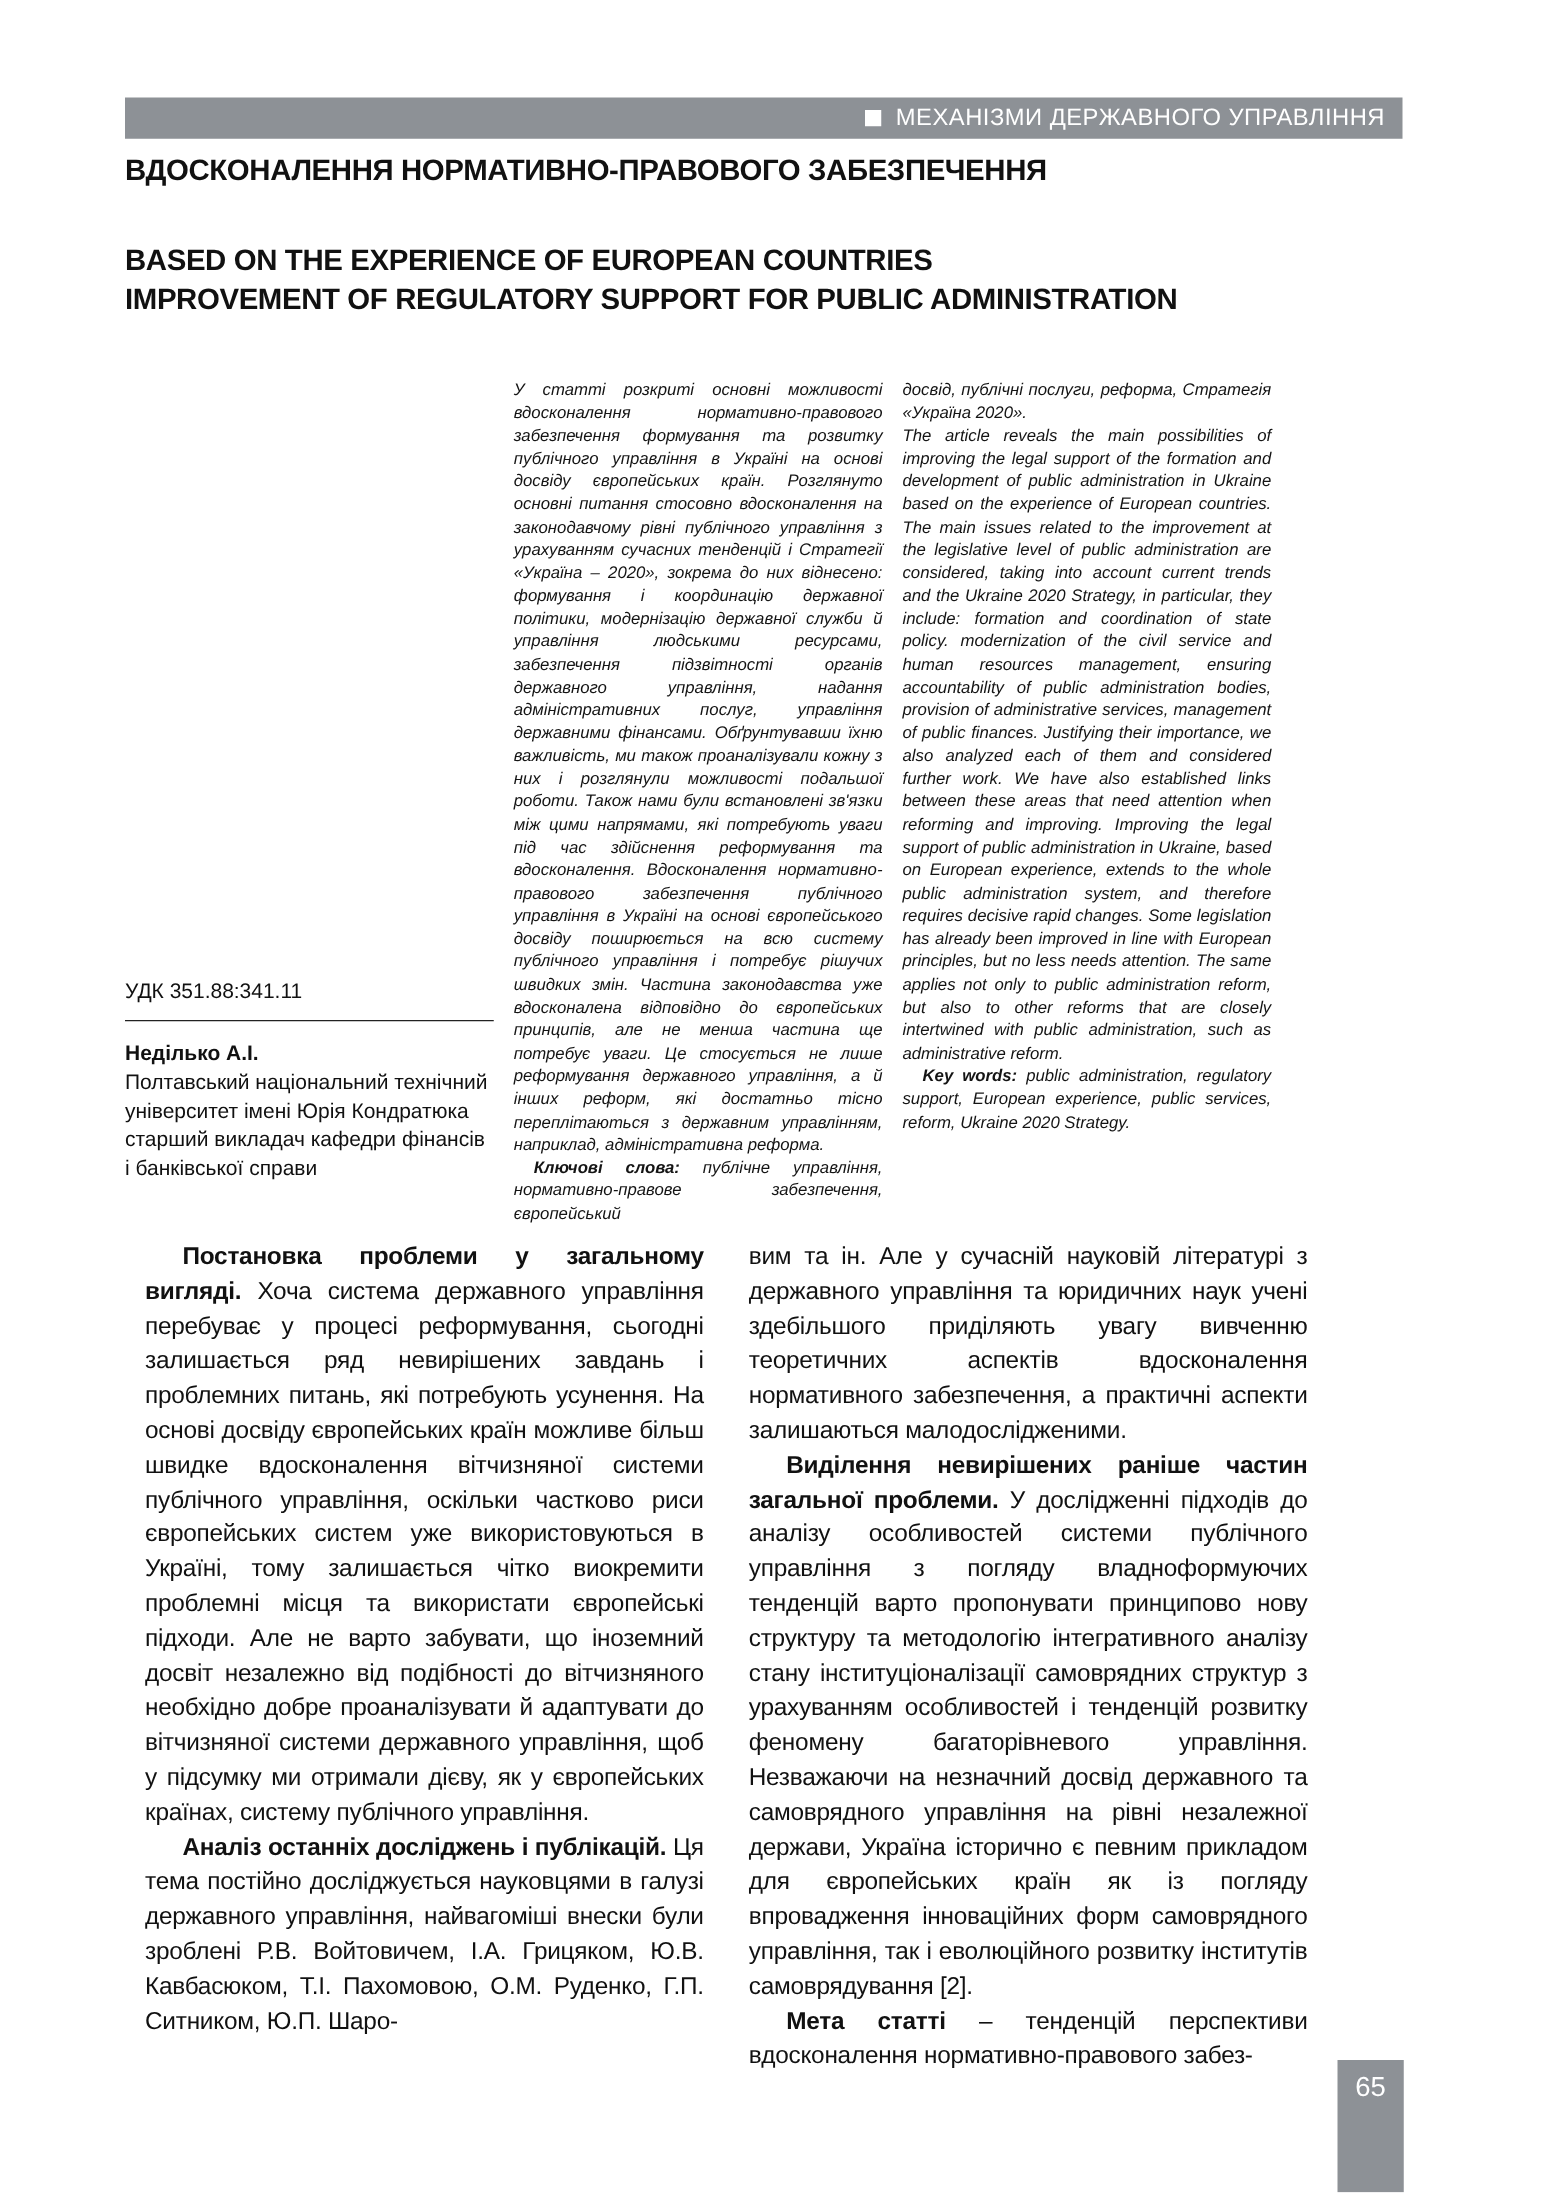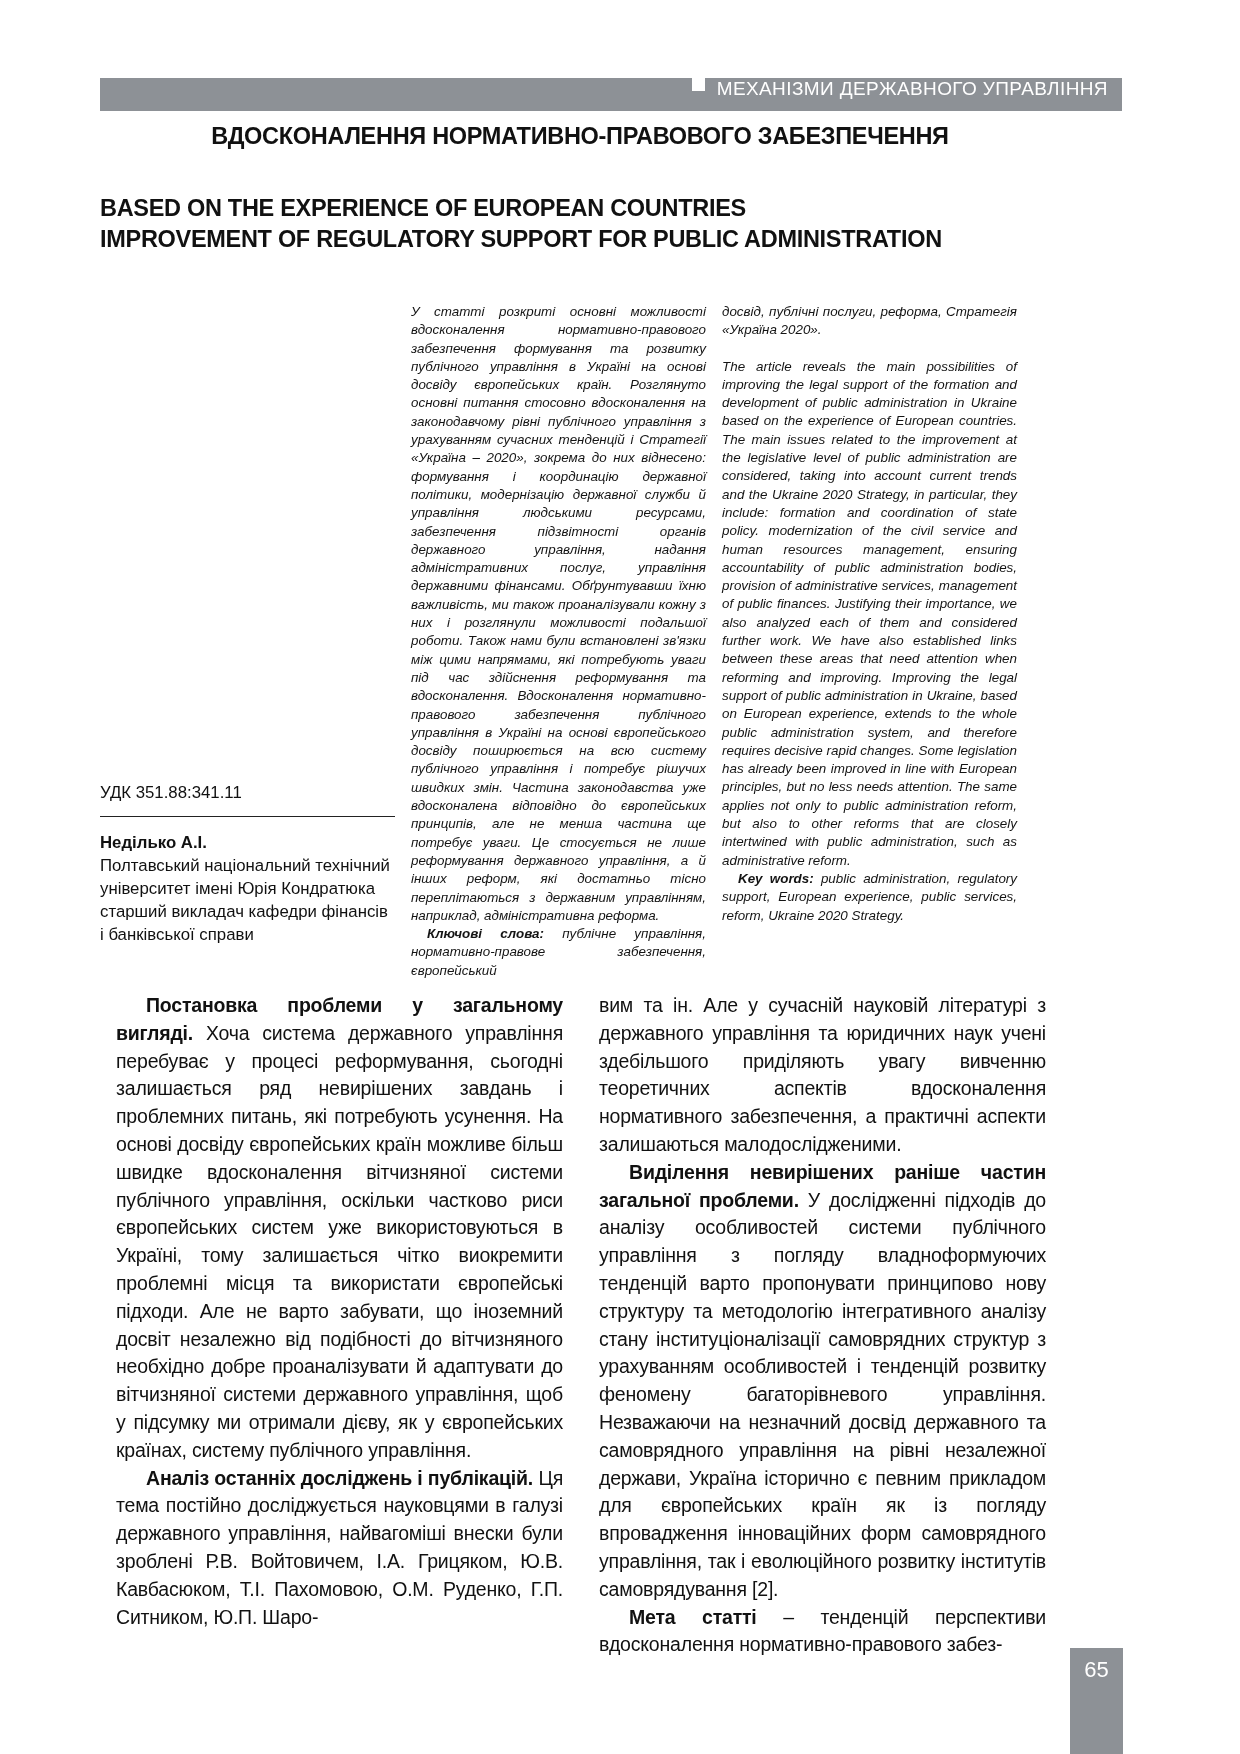--- a/index.html
+++ b/index.html
@@ -10,30 +10,30 @@
     background:#ffffff;
     font-family:"Liberation Sans", sans-serif;
     color:#111111;
     overflow:hidden;
   }
   
   .band {
     position:absolute; left:100px; top:78px;
     width:1022px; height:33px;
     background:#8d9196;
-    display:flex; align-items:flex-start; justify-content:flex-end;
+    display:flex; align-items:center; justify-content:flex-end;
     gap:12px; padding-right:14px;
   }
   .band-square { width:13px; height:13px; background:#ffffff; flex:0 0 auto; }
   .band-label { color:#ffffff; font-size:19px; letter-spacing:0.4px; }
 
   
   .title-uk {
     position:absolute; left:100px; top:121px; width:960px;
-    font-size:23.5px; font-weight:bold; line-height:31px; letter-spacing:-0.3px;text-align:center;
+    font-size:23.5px; font-weight:bold; line-height:31px; letter-spacing:-0.3px;
   }
   .title-en {
     position:absolute; left:100px; top:193px; width:960px;
     font-size:23.5px; font-weight:bold; line-height:31px; letter-spacing:-0.3px;
   }
 
   
   .abstract-row {
     position:absolute; left:100px; top:303px; width:917px;
     display:flex; gap:16px;
@@ -43,21 +43,21 @@
   .meta-block .doi { overflow-wrap:anywhere; }
   .meta-rule { border:none; border-top:1.6px solid #222; margin:12px 0 14px 0; width:295px; }
   .author-name { font-weight:bold; }
 
   .abs {
     font-style:italic; font-size:13.4px; line-height:18.3px;
     text-align:justify; color:#141414;
   }
   .abs p.kw { text-indent:16px; }
   .kw-label { font-weight:bold; }
-  .abs p.spaced { margin-top:18px; }
+  .abs p.spaced { }
 
   
   .body-row {
     position:absolute; left:116px; top:992px; width:917px;
     display:flex; gap:36px;
   }
   .bcol {
     width:447px; flex:0 0 447px;
     font-size:19.5px; line-height:27.8px; text-align:justify;
     letter-spacing:-0.2px;

